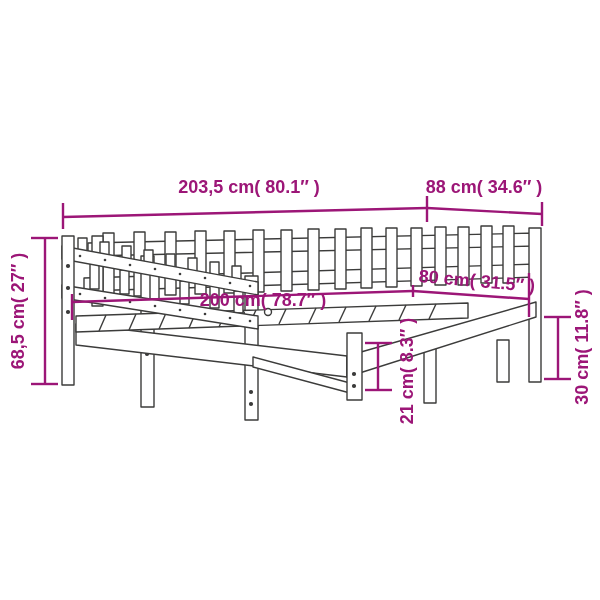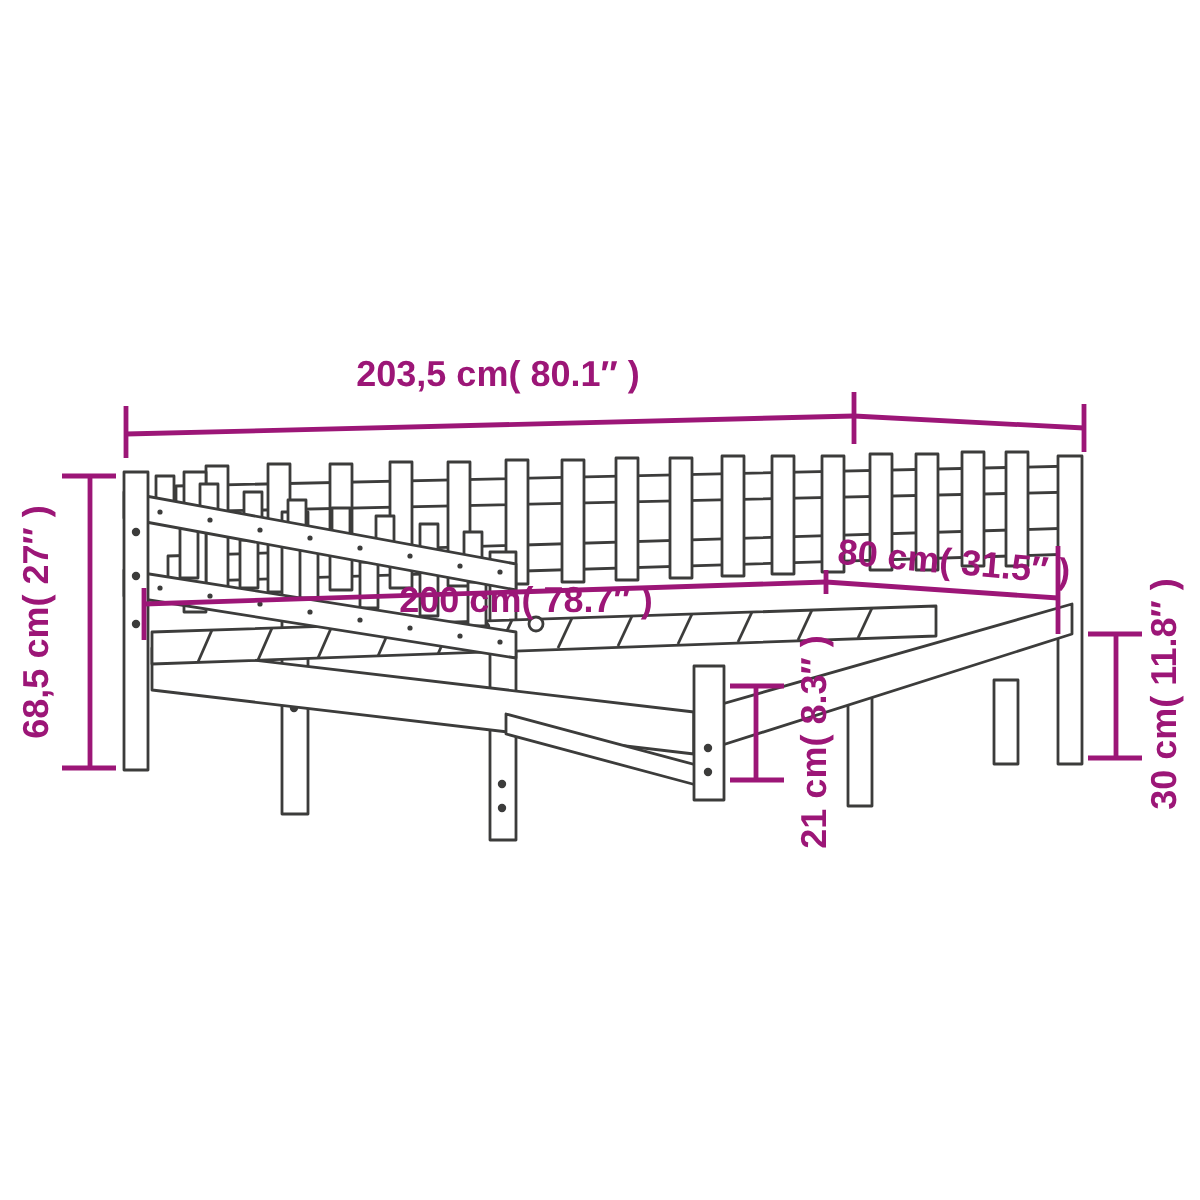--- a/index.html
+++ b/index.html
@@ -157,20 +157,21 @@
       <line x1="365" y1="390" x2="392" y2="390"></line>
 
       <line x1="558" y1="317" x2="558" y2="379"></line>
       <line x1="544" y1="317" x2="571" y2="317"></line>
       <line x1="544" y1="379" x2="571" y2="379"></line>
     </g>
   </svg>
 
   <div class="dim-label" style="left:249px;top:187px;">203,5 cm( 80.1″ )</div>
 
+  <div class="dim-label" style="left:484px;top:187px;">88 cm( 34.6″ )</div>
 
   <div class="dim-label rot-ccw" style="left:18px;top:311px;">68,5 cm( 27″ )</div>
 
   <div class="dim-label" style="left:263px;top:300px;">200 cm( 78.7″ )</div>
 
   <div class="dim-label tilt" style="left:477px;top:281px;">80 cm( 31.5″ )</div>
 
   <div class="dim-label rot-ccw" style="left:407px;top:371px;">21 cm( 8.3″ )</div>
 
   <div class="dim-label rot-ccw" style="left:582px;top:347px;">30 cm( 11.8″ )</div>

